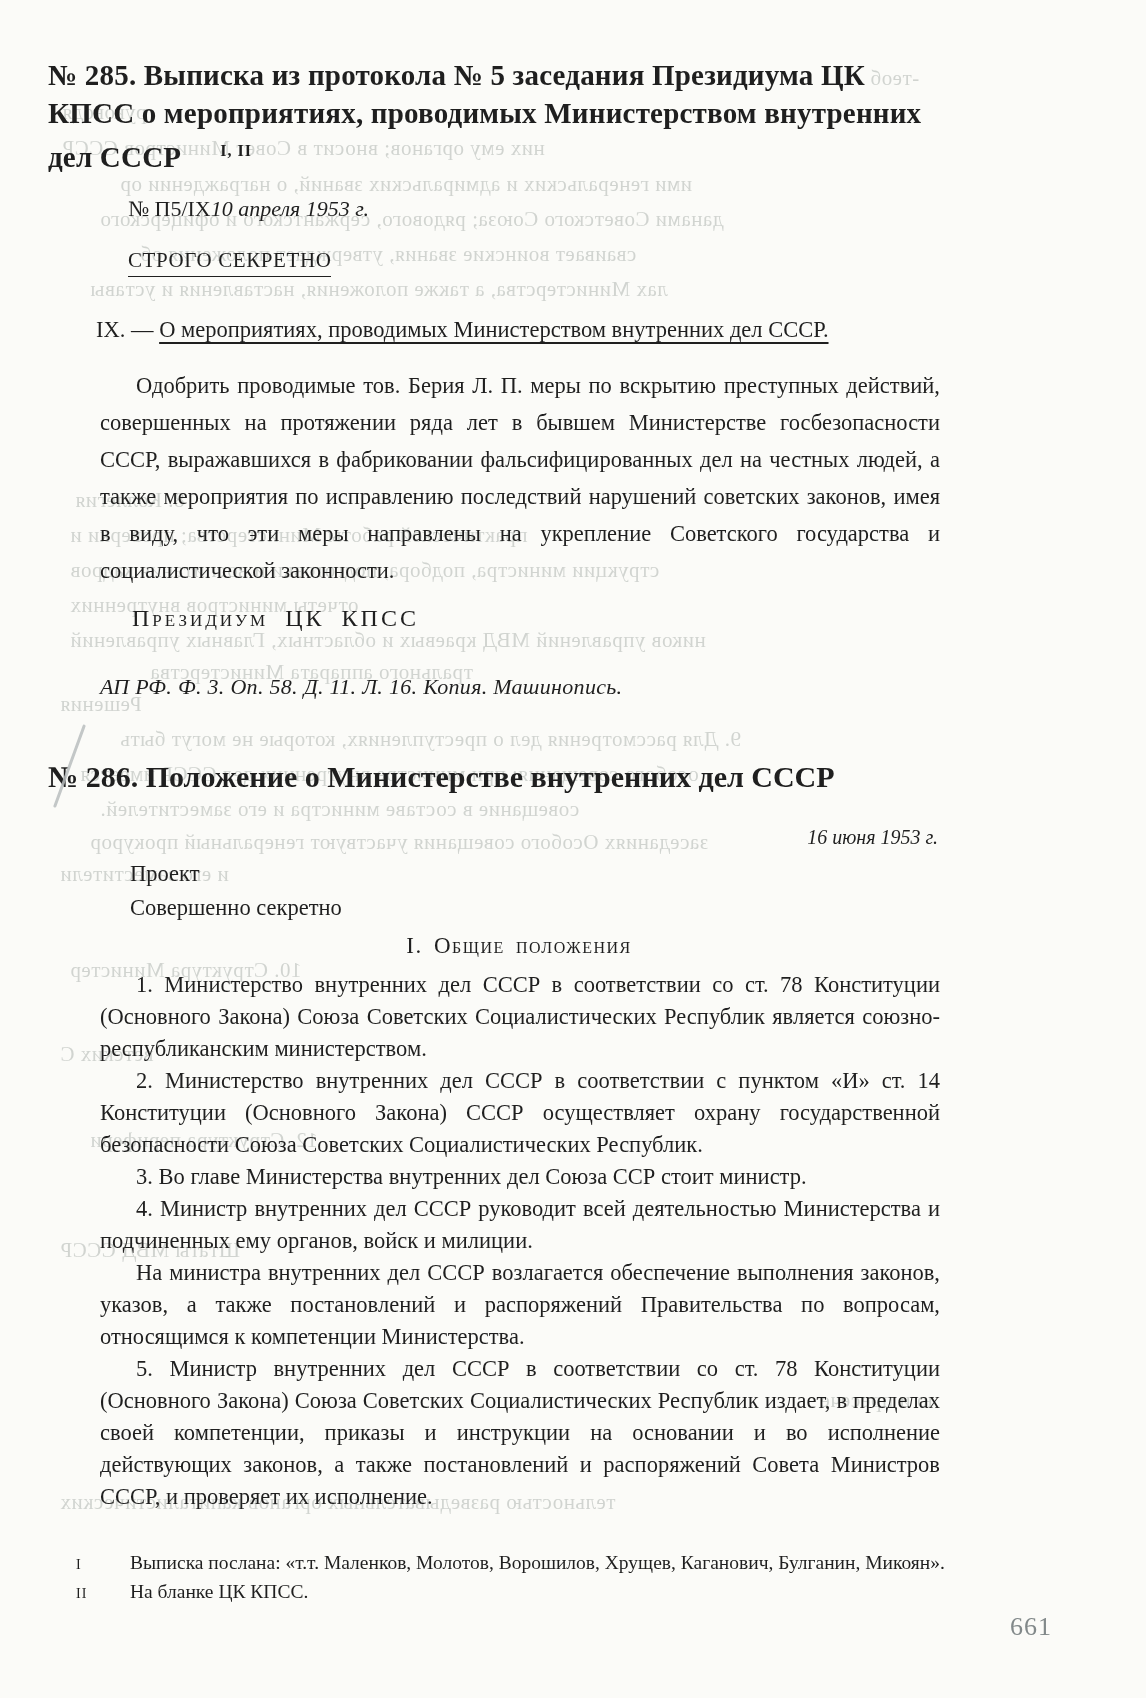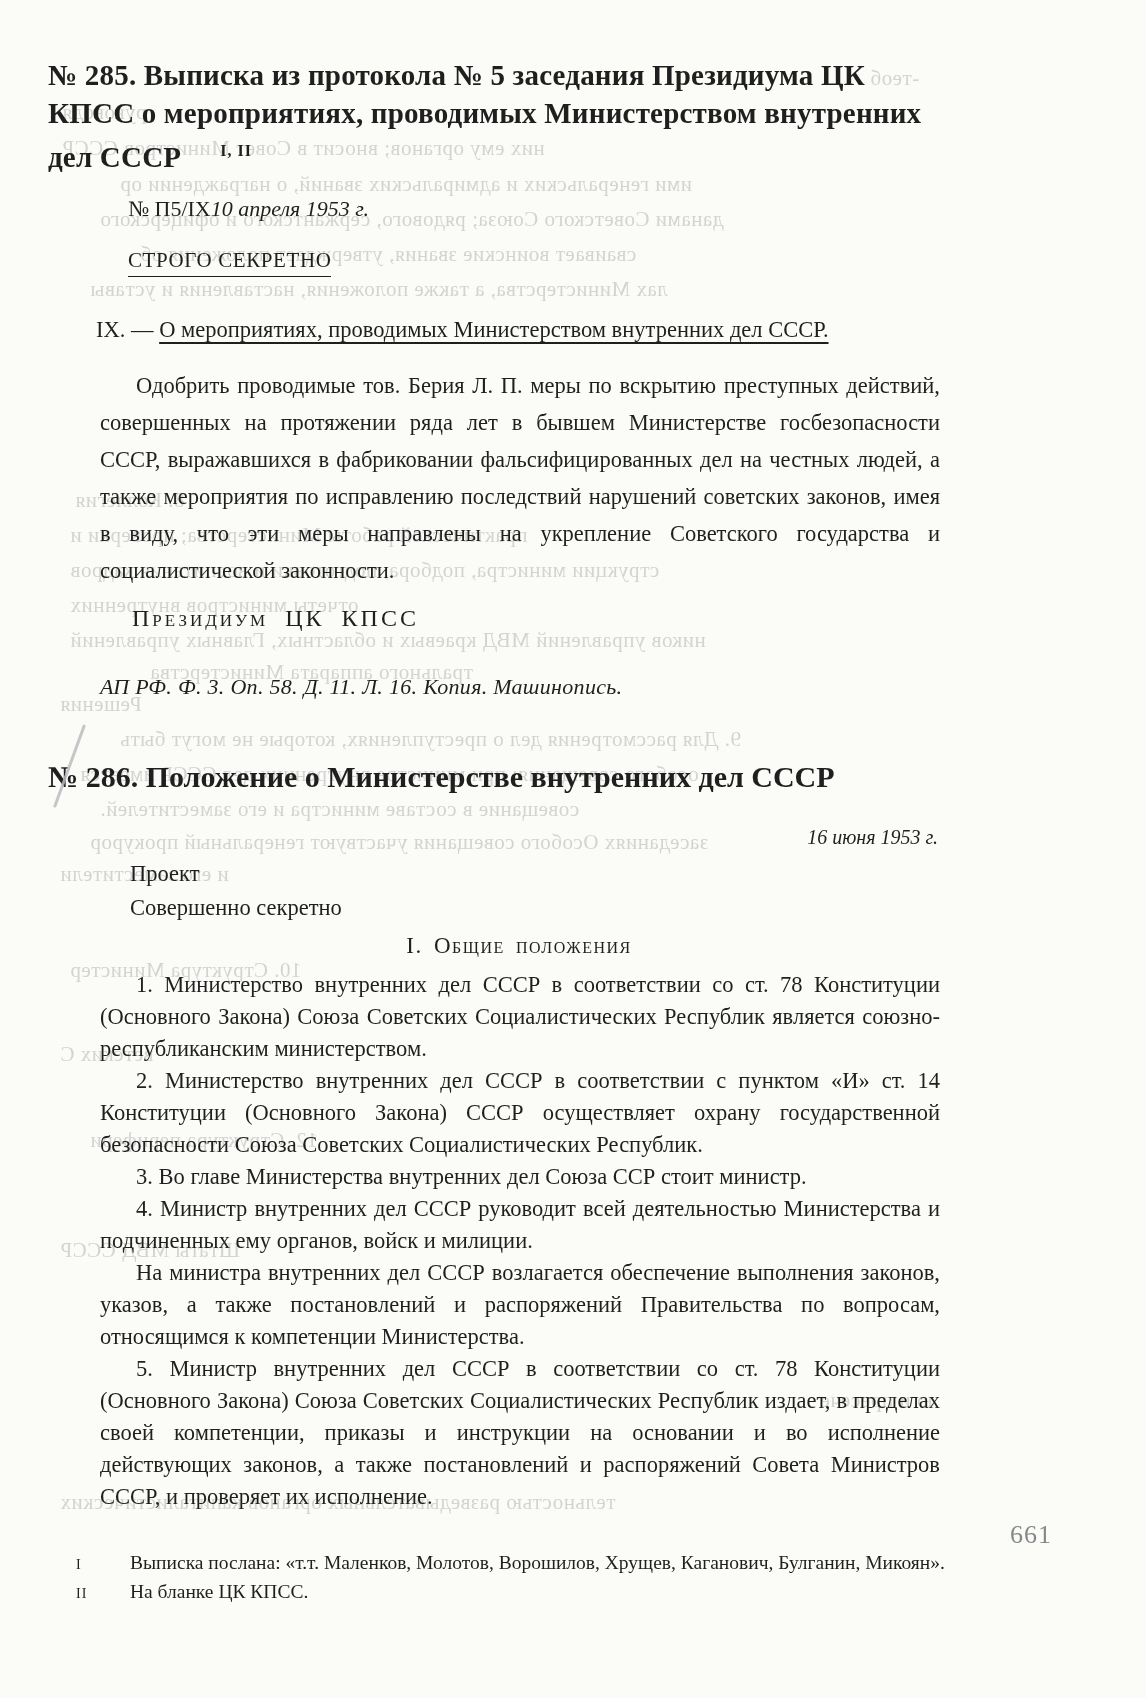--- a/index.html
+++ b/index.html
@@ -123,21 +123,21 @@
     width: 54px;
     flex: 0 0 54px;
     font-size: 14px;
     padding-top: 2px;
     letter-spacing: 1px;
   }
   .footnote-text { font-size: 19.5px; }
   
   .page-number {
     position: absolute;
-    top: 1520px;
+    top: 1612px;
     left: 1010px;
     font-size: 26px;
     color: var(--page-num);
     letter-spacing: 1px;
   }
   .pencil-mark {
     position: absolute;
     left: 68px;
     top: 722px;
     width: 2.5px;

